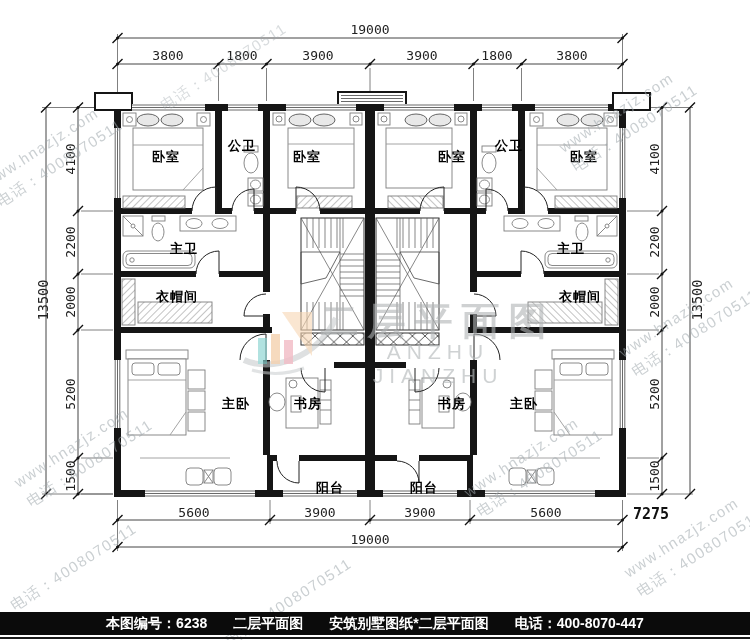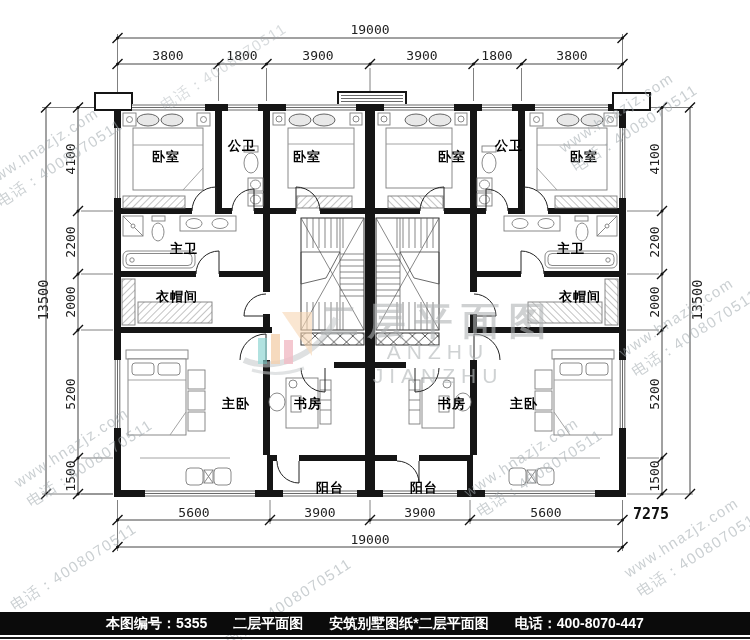--- a/index.html
+++ b/index.html
@@ -372,19 +372,19 @@
       <span>www.hnazjz.com</span>
       <span>电话：4008070511</span>
     </div>
   <div class="wm" style="left:620px;top:520px">
       <span>www.hnazjz.com</span>
       <span>电话：4008070511</span>
     </div>
 
 
   <div id="footer">
-    <span>本图编号：5355</span>
+    <span>本图编号：6238</span>
     <span>二层平面图</span>
     <span>安筑别墅图纸*二层平面图</span>
     <span>电话：400-8070-447</span>
   </div>
   <div id="footer-line"></div>
 </div>
 
 </body></html>

